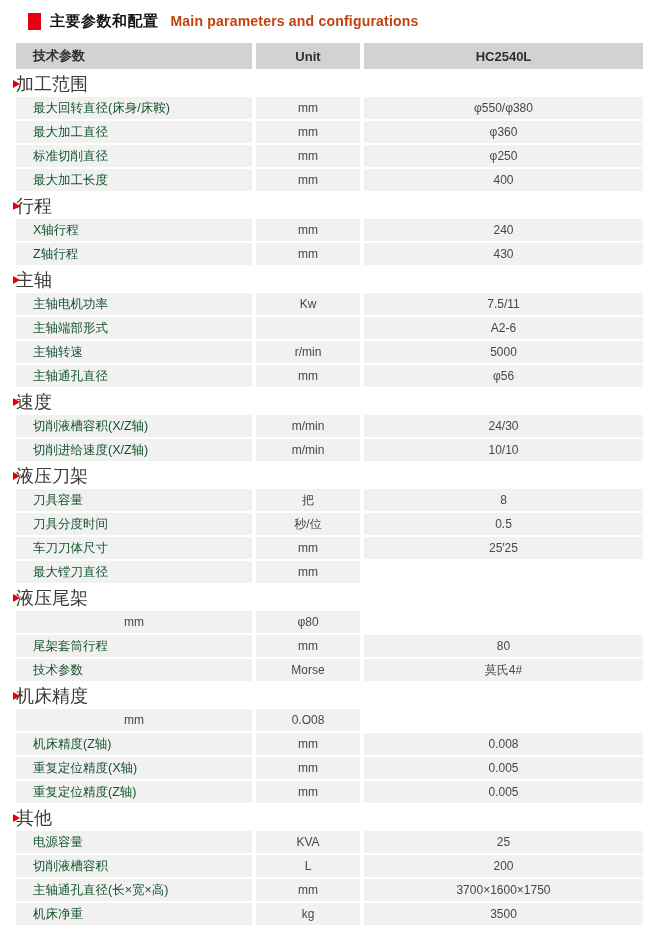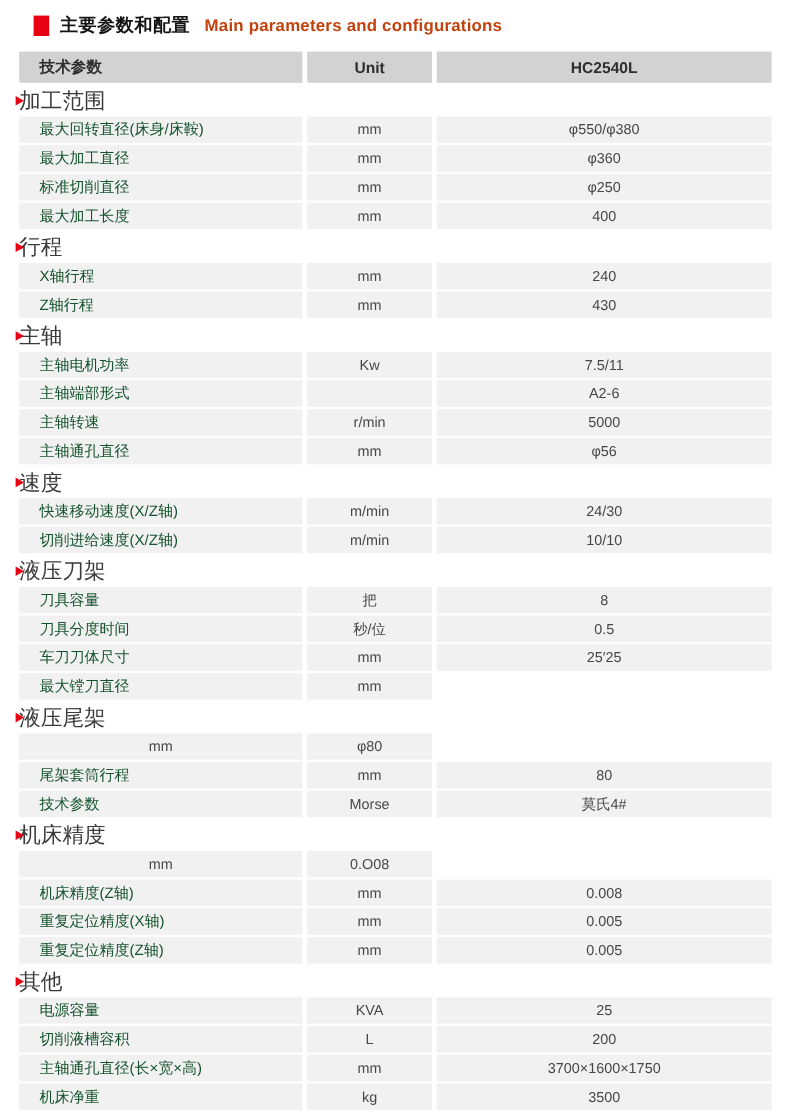--- a/index.html
+++ b/index.html
@@ -116,21 +116,21 @@
       <div class="grid-row data-row">
         <div class="cell c0">主轴通孔直径</div>
         <div class="cell c1">mm</div>
         <div class="cell c2">φ56</div>
       </div>
       <div class="section-row">
         <span class="tri"></span>
         <span class="section-label">速度</span>
       </div>
       <div class="grid-row data-row">
-        <div class="cell c0">快速移动速度(X/Z轴)</div>
+        <div class="cell c0">切削液槽容积(X/Z轴)</div>
         <div class="cell c1">m/min</div>
         <div class="cell c2">24/30</div>
       </div>
       <div class="grid-row data-row">
         <div class="cell c0">切削进给速度(X/Z轴)</div>
         <div class="cell c1">m/min</div>
         <div class="cell c2">10/10</div>
       </div>
       <div class="section-row">
         <span class="tri"></span>

